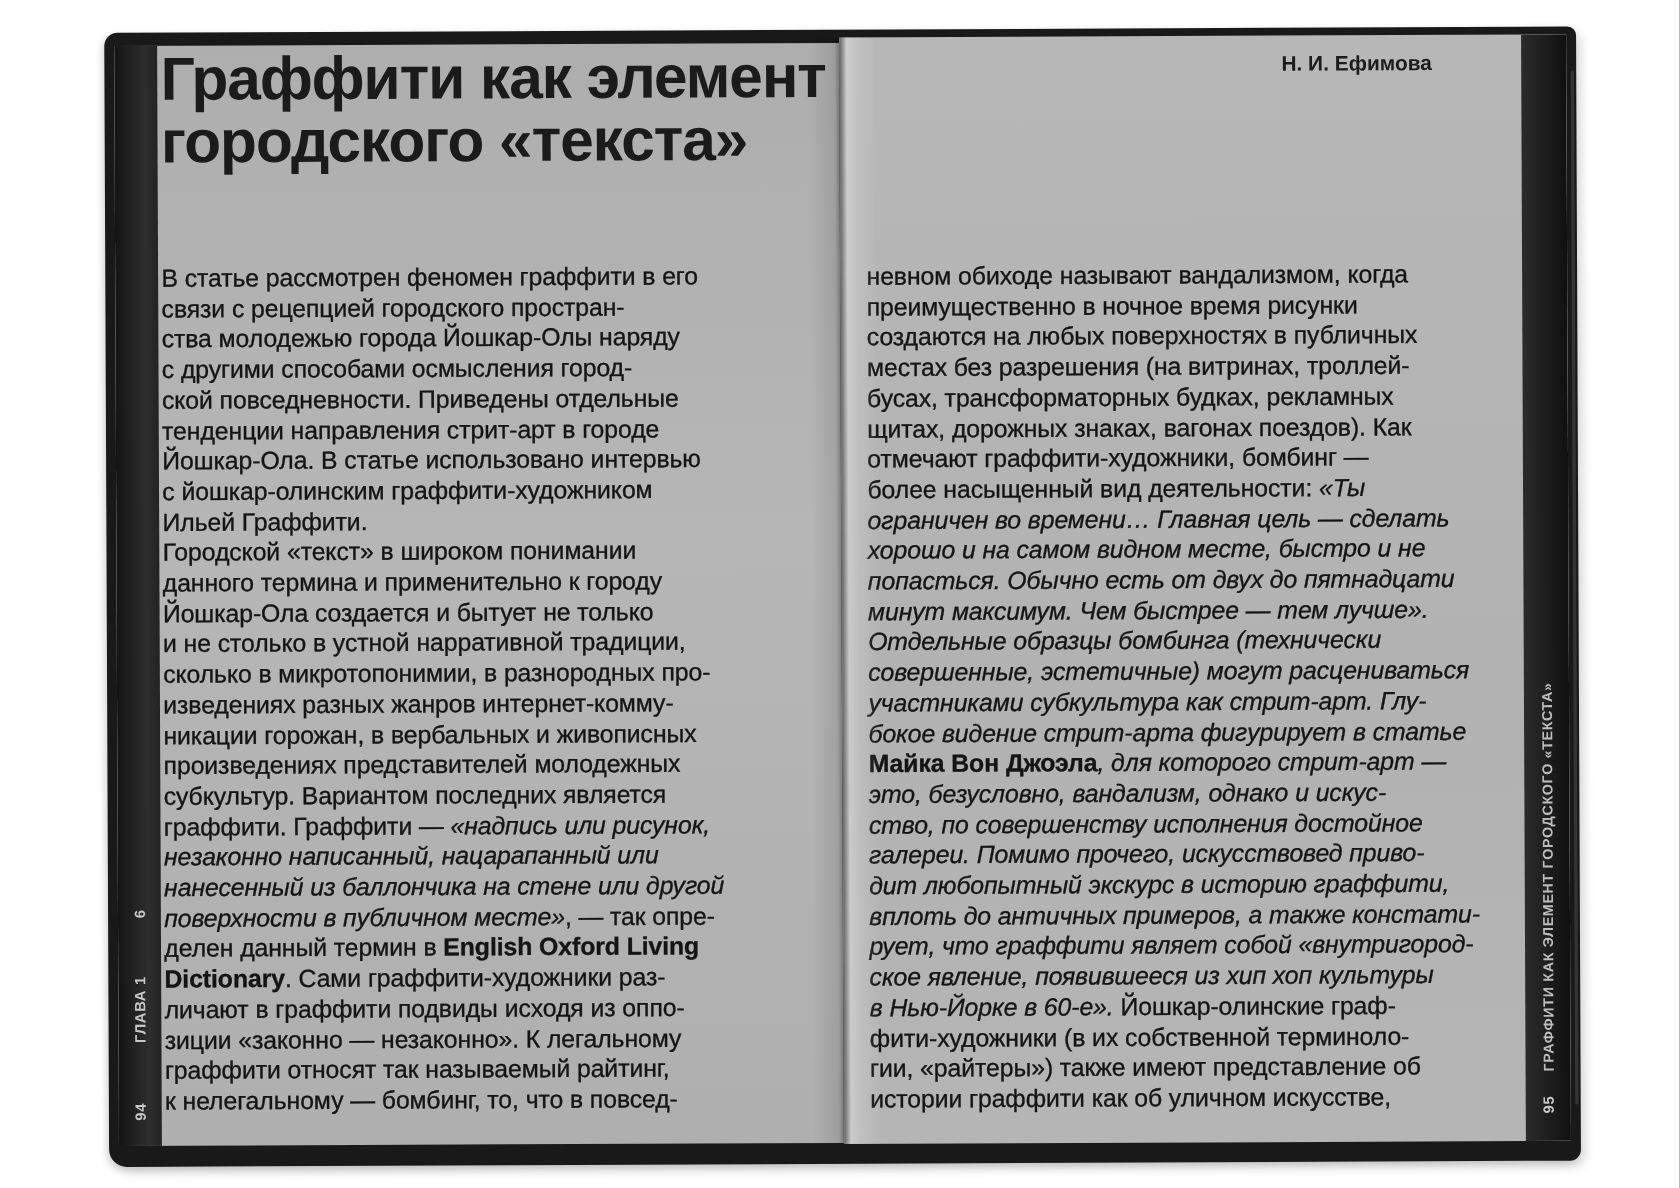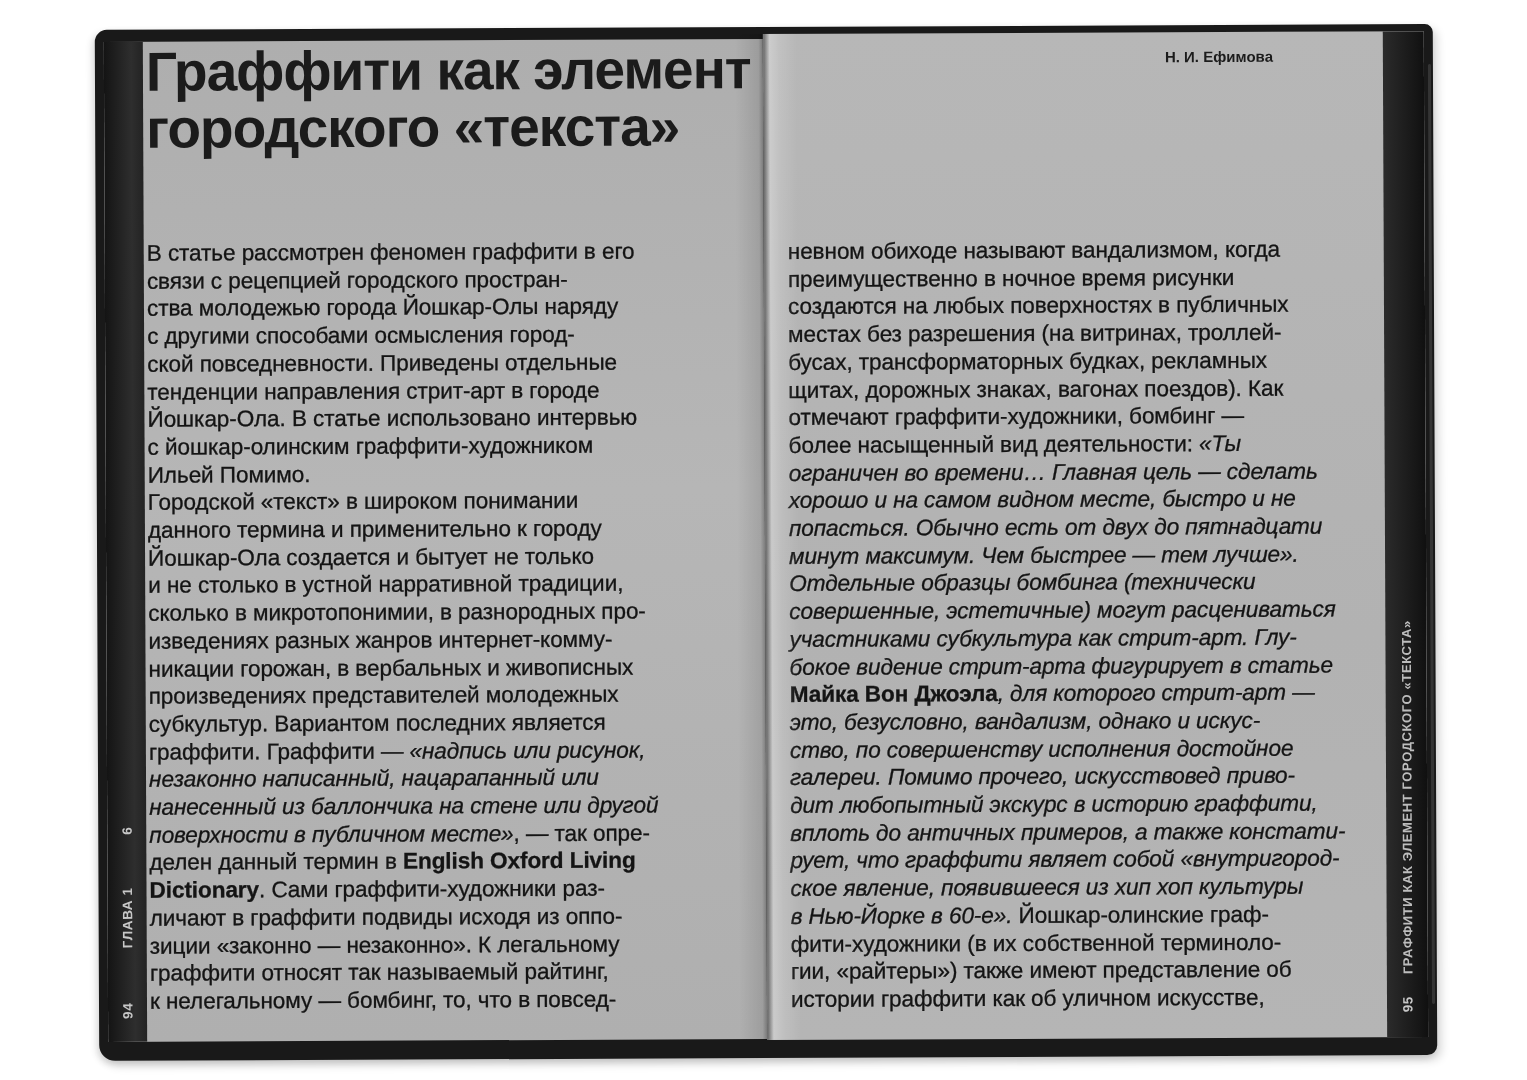--- a/index.html
+++ b/index.html
@@ -37,21 +37,21 @@
     position:absolute;left:640px;top:7px;width:62px;height:1006px;pointer-events:none;
     background:linear-gradient(90deg,rgba(0,0,0,0) 0%,rgba(0,0,0,0.10) 38%,rgba(0,0,0,0.30) 45%,rgba(30,30,30,0.45) 47%,rgba(255,255,255,0.30) 56%,rgba(255,255,255,0.14) 72%,rgba(0,0,0,0) 100%);
   }
   .page-title{
     position:absolute;left:42px;top:2px;
     font-size:55px;line-height:57px;font-weight:700;letter-spacing:-1px;
     color:#1b1b1b;white-space:nowrap;
   }
   .author{
     position:absolute;left:402px;top:16px;
-    font-size:15px;font-weight:700;color:#1c1c1c;white-space:nowrap;
+    font-size:19px;font-weight:700;color:#1c1c1c;white-space:nowrap;
   }
   .column{position:absolute;}
   .col-left{left:42px;top:198px;width:606px;}
   .col-right{left:24px;top:204px;width:616px;}
   .line{
     font-size:22.6px;line-height:27.7px;letter-spacing:-0.1px;
     color:#141414;white-space:nowrap;
     -webkit-text-stroke:0.3px #141414;
   }
   .line .i{font-style:italic;}
@@ -79,21 +79,21 @@
     </div>
     <div class="column col-left">
         <div class="line"><span class="r">В статье рассмотрен феномен граффити в его</span></div>
         <div class="line"><span class="r">связи с рецепцией городского простран-</span></div>
         <div class="line"><span class="r">ства молодежью города Йошкар-Олы наряду</span></div>
         <div class="line"><span class="r">с другими способами осмысления город-</span></div>
         <div class="line"><span class="r">ской повседневности. Приведены отдельные</span></div>
         <div class="line"><span class="r">тенденции направления стрит-арт в городе</span></div>
         <div class="line"><span class="r">Йошкар-Ола. В статье использовано интервью</span></div>
         <div class="line"><span class="r">с йошкар-олинским граффити-художником</span></div>
-        <div class="line"><span class="r">Ильей Помимо.</span></div>
+        <div class="line"><span class="r">Ильей Граффити.</span></div>
         <div class="line"><span class="r">Городской «текст» в широком понимании</span></div>
         <div class="line"><span class="r">данного термина и применительно к городу</span></div>
         <div class="line"><span class="r">Йошкар-Ола создается и бытует не только</span></div>
         <div class="line"><span class="r">и не столько в устной нарративной традиции,</span></div>
         <div class="line"><span class="r">сколько в микротопонимии, в разнородных про-</span></div>
         <div class="line"><span class="r">изведениях разных жанров интернет-комму-</span></div>
         <div class="line"><span class="r">никации горожан, в вербальных и живописных</span></div>
         <div class="line"><span class="r">произведениях представителей молодежных</span></div>
         <div class="line"><span class="r">субкультур. Вариантом последних является</span></div>
         <div class="line"><span class="r">граффити. Граффити — </span><span class="i">«надпись или рисунок,</span></div>

